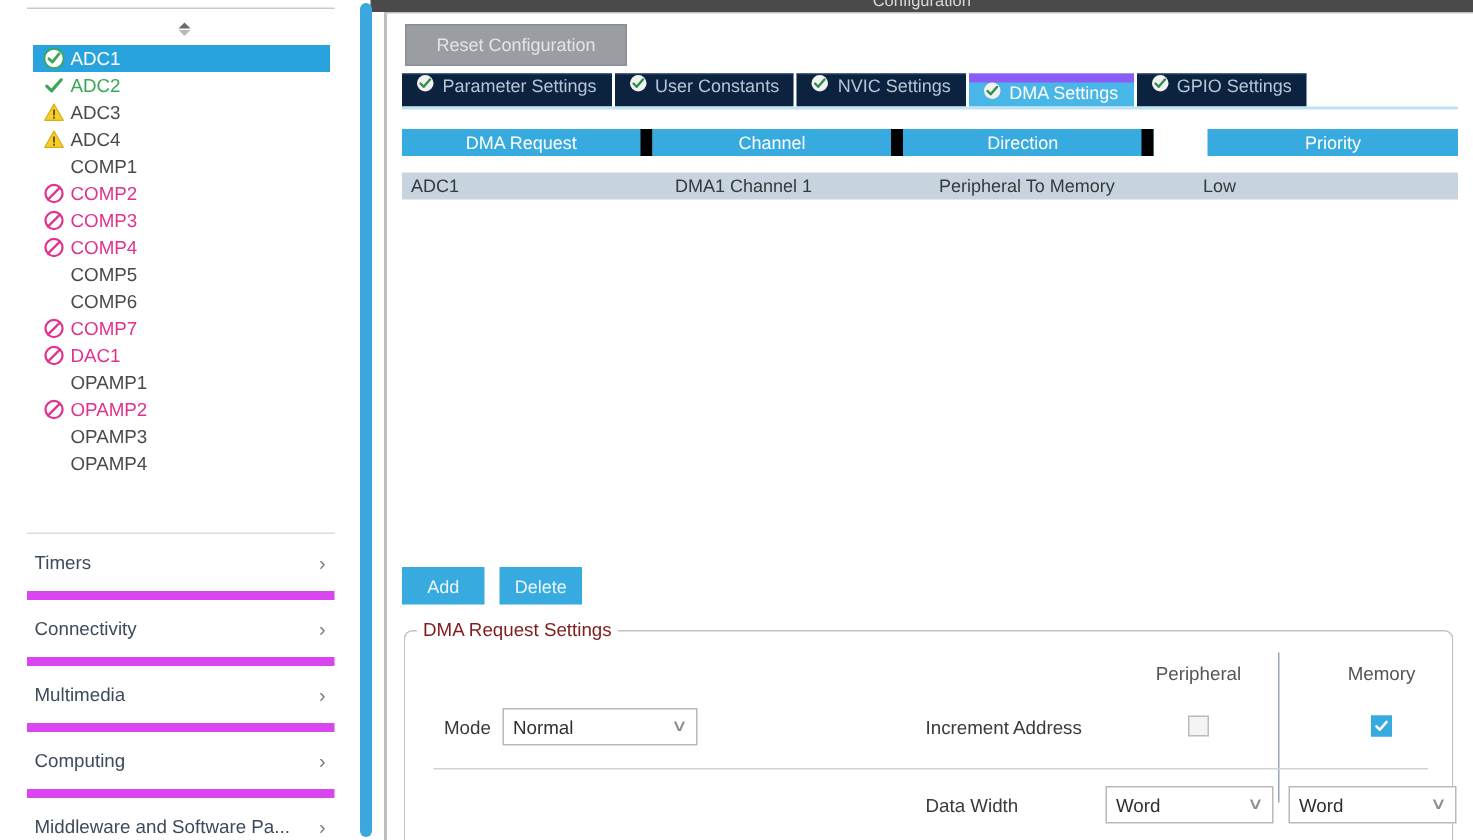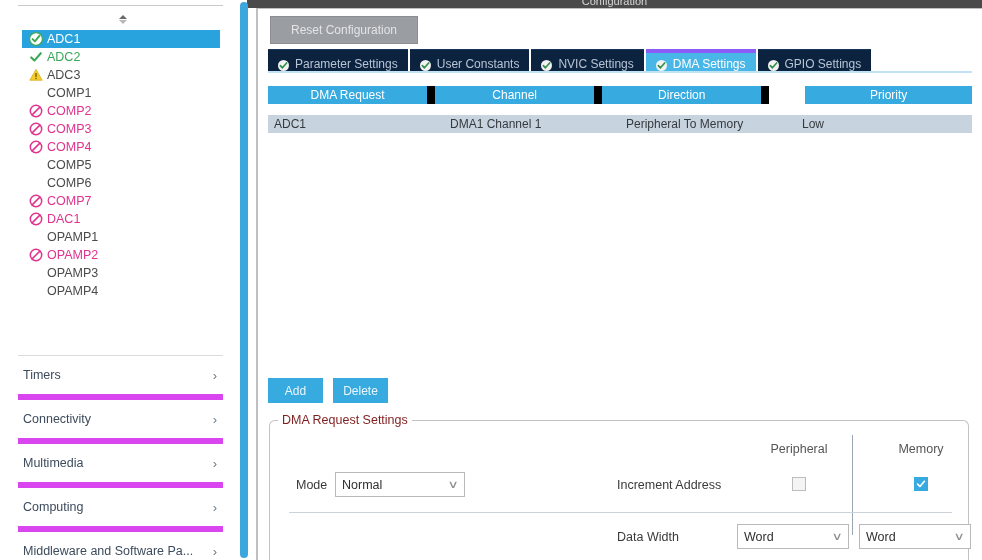--- a/index.html
+++ b/index.html
@@ -177,31 +177,31 @@
     left: 12px; top: 41px;
     width: 704px; height: 22px;
     display: flex;
     align-items: stretch;
   }
   .tab {
     background: #0c2340;
     color: #b7c4d4;
     font-size: 12px;
     display: flex;
-    align-items: flex-end;
+    align-items: flex-start;
     padding: 0 10px;
     margin-right: 2px;
     cursor: pointer;
     white-space: nowrap;
     border-top: 1px solid #18365a;
   }
   .tab.active {
     background: #49b6e8;
     color: #ffffff;
-    border-top: 4px solid #8b5cf6;
+    border-top: 6px solid #8b5cf6;
   }
   .tab-check {
     width: 11px; height: 11px;
     border-radius: 50%;
     background: #f2f2f2;
     margin-right: 6px;
     flex: 0 0 11px;
     display: inline-flex;
     align-items: center;
     justify-content: center;
@@ -417,20 +417,30 @@
       </div>
       <div class="peri-item st-warn">
         <span class="ico">
           <svg width="14" height="14" viewBox="0 0 14 14">
             <path d="M7 1.4 L13.2 12.2 L0.8 12.2 Z" fill="#f6cc2e" stroke="#d9ae12" stroke-width="0.8" stroke-linejoin="round"></path>
             <rect x="6.35" y="5" width="1.3" height="4" fill="#6b5a00"></rect>
             <rect x="6.35" y="9.8" width="1.3" height="1.3" fill="#6b5a00"></rect>
           </svg>
         </span>
         <span class="label">ADC3</span>
+      </div>
+      <div class="peri-item st-warn">
+        <span class="ico">
+          <svg width="14" height="14" viewBox="0 0 14 14">
+            <path d="M7 1.4 L13.2 12.2 L0.8 12.2 Z" fill="#f6cc2e" stroke="#d9ae12" stroke-width="0.8" stroke-linejoin="round"></path>
+            <rect x="6.35" y="5" width="1.3" height="4" fill="#6b5a00"></rect>
+            <rect x="6.35" y="9.8" width="1.3" height="1.3" fill="#6b5a00"></rect>
+          </svg>
+        </span>
+        <span class="label">ADC4</span>
       </div>
       <div class="peri-item st-none">
         <span class="ico"></span>
         <span class="label">COMP1</span>
       </div>
       <div class="peri-item st-block">
         <span class="ico">
           <svg width="14" height="14" viewBox="0 0 14 14">
             <circle cx="7" cy="7" r="5.7" fill="none" stroke="#e0328e" stroke-width="1.5"></circle>
             <line x1="3.1" y1="10.9" x2="10.9" y2="3.1" stroke="#e0328e" stroke-width="1.5" stroke-linecap="round"></line>

